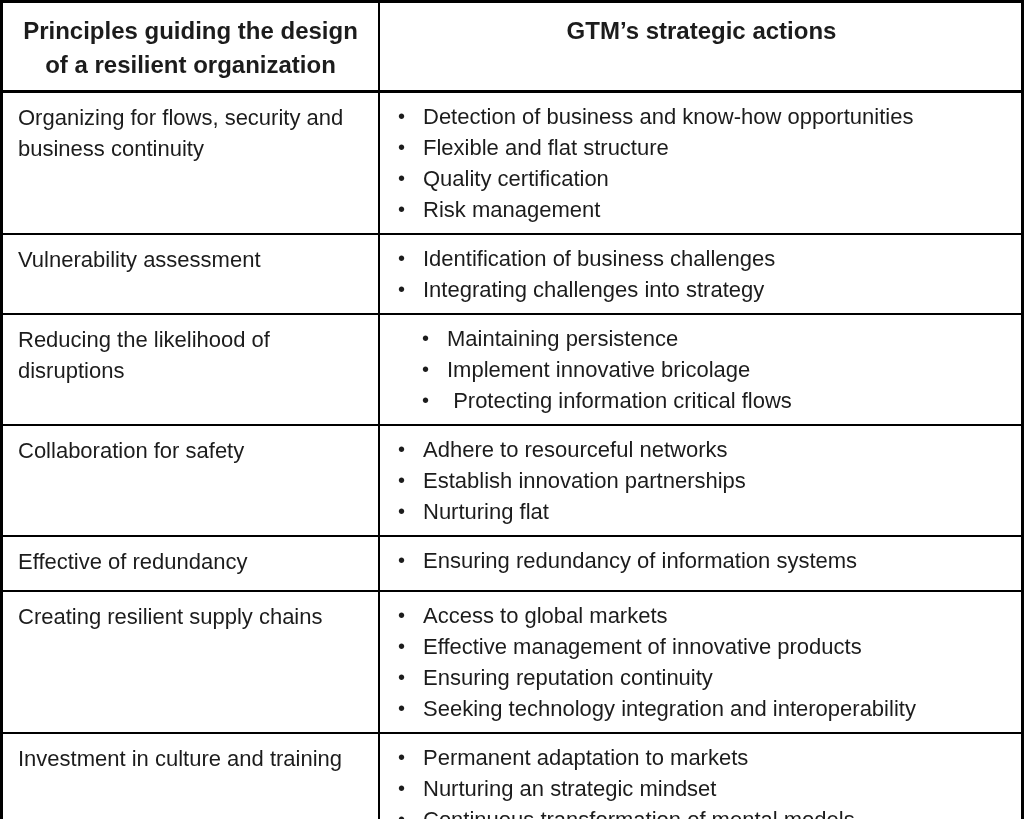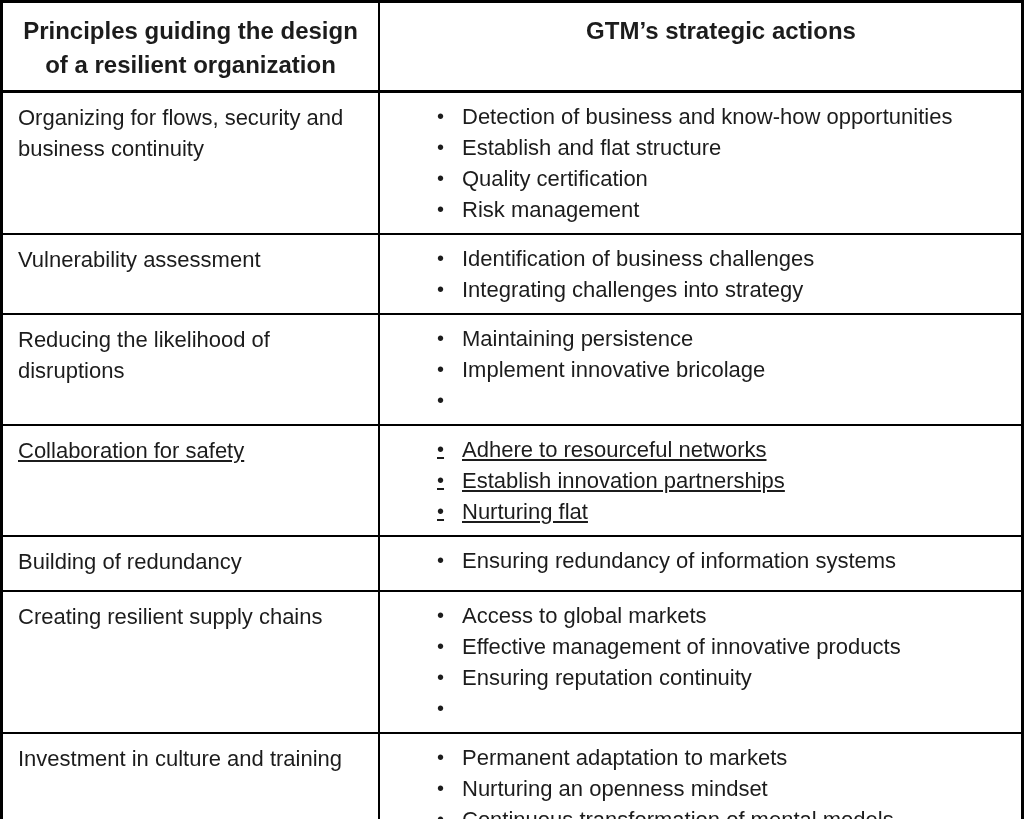--- a/index.html
+++ b/index.html
@@ -37,21 +37,20 @@
     font-size: 22px;
     line-height: 31px;
   }
 
   .cell-right {
     box-sizing: border-box;
     flex: 1 1 auto;
     padding: 8px 14px 8px 16px;
     font-size: 22px;
     line-height: 31px;
-    margin-left: 39px;
   }
 
   .header-row { border-bottom: 3px solid #000000; min-height: 84px; }
 
   .header-row .cell-left {
     font-weight: bold;
     font-size: 24px;
     line-height: 34px;
     text-align: center;
     padding: 11px 10px 8px 10px;
@@ -60,22 +59,22 @@
   .header-row .cell-right {
     font-weight: bold;
     font-size: 24px;
     line-height: 34px;
     text-align: center;
     padding-top: 11px;
   }
 
   .h-r0 { min-height: 140px; }
   .h-r1 { min-height: 75px;  }
-  .h-r2 { min-height: 106px; }
-  .h-r3 { min-height: 104px; text-decoration: underline; }
+  .h-r2 { min-height: 106px; gap: 24px; }
+  .h-r3 { min-height: 104px; }
   .h-r4 { min-height: 53px;  }
   .h-r5 { min-height: 138px; }
   .h-r6 { min-height: 108px; }
 
   .bullet-item { display: flex; align-items: flex-start; }
 
   .bullet-icon {
     flex: 0 0 25px;
     padding-left: 2px;
     font-size: 20px;
@@ -97,21 +96,21 @@
 
     <div class="row h-r0">
       <div class="cell-left">Organizing for flows, security and business continuity</div>
       <div class="cell-right">
         <div class="bullet-item">
           <span class="bullet-icon">•</span>
           <span class="bullet-text">Detection of business and know-how opportunities</span>
         </div>
         <div class="bullet-item">
           <span class="bullet-icon">•</span>
-          <span class="bullet-text">Establish and flat structure</span>
+          <span class="bullet-text">Flexible and flat structure</span>
         </div>
         <div class="bullet-item">
           <span class="bullet-icon">•</span>
           <span class="bullet-text">Quality certification</span>
         </div>
         <div class="bullet-item">
           <span class="bullet-icon">•</span>
           <span class="bullet-text">Risk management</span>
         </div>
       </div>
@@ -137,20 +136,21 @@
         <div class="bullet-item">
           <span class="bullet-icon">•</span>
           <span class="bullet-text">Maintaining persistence</span>
         </div>
         <div class="bullet-item">
           <span class="bullet-icon">•</span>
           <span class="bullet-text">Implement innovative bricolage</span>
         </div>
         <div class="bullet-item">
           <span class="bullet-icon">•</span>
+          <span class="bullet-text"> Protecting information critical flows</span>
         </div>
       </div>
     </div>
 
     <div class="row h-r3">
       <div class="cell-left">Collaboration for safety</div>
       <div class="cell-right">
         <div class="bullet-item">
           <span class="bullet-icon">•</span>
           <span class="bullet-text">Adhere to resourceful networks</span>
@@ -160,21 +160,21 @@
           <span class="bullet-text">Establish innovation partnerships</span>
         </div>
         <div class="bullet-item">
           <span class="bullet-icon">•</span>
           <span class="bullet-text">Nurturing flat</span>
         </div>
       </div>
     </div>
 
     <div class="row h-r4">
-      <div class="cell-left">Building of redundancy</div>
+      <div class="cell-left">Effective of redundancy</div>
       <div class="cell-right">
         <div class="bullet-item">
           <span class="bullet-icon">•</span>
           <span class="bullet-text">Ensuring redundancy of information systems</span>
         </div>
       </div>
     </div>
 
     <div class="row h-r5">
       <div class="cell-left">Creating resilient supply chains</div>
@@ -186,34 +186,35 @@
         <div class="bullet-item">
           <span class="bullet-icon">•</span>
           <span class="bullet-text">Effective management of innovative products</span>
         </div>
         <div class="bullet-item">
           <span class="bullet-icon">•</span>
           <span class="bullet-text">Ensuring reputation continuity</span>
         </div>
         <div class="bullet-item">
           <span class="bullet-icon">•</span>
+          <span class="bullet-text">Seeking technology integration and interoperability</span>
         </div>
       </div>
     </div>
 
     <div class="row h-r6">
       <div class="cell-left">Investment in culture and training</div>
       <div class="cell-right">
         <div class="bullet-item">
           <span class="bullet-icon">•</span>
           <span class="bullet-text">Permanent adaptation to markets</span>
         </div>
         <div class="bullet-item">
           <span class="bullet-icon">•</span>
-          <span class="bullet-text">Nurturing an openness mindset</span>
+          <span class="bullet-text">Nurturing an strategic mindset</span>
         </div>
         <div class="bullet-item">
           <span class="bullet-icon">•</span>
           <span class="bullet-text">Continuous transformation of mental models</span>
         </div>
       </div>
     </div>
 
   </div>
 </div>

